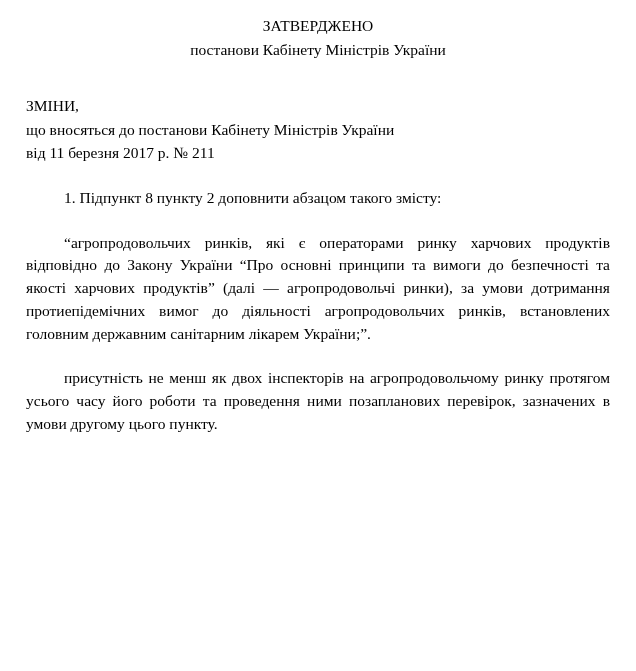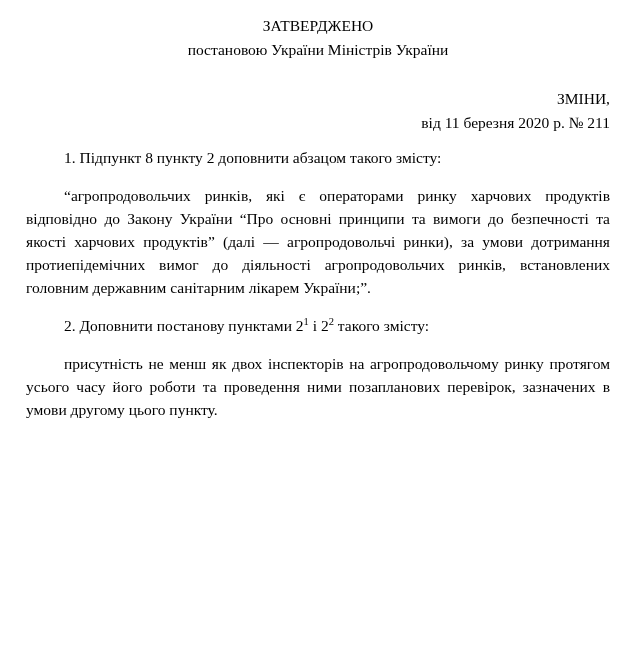--- a/index.html
+++ b/index.html
@@ -22,67 +22,65 @@
   }
   .approval {
     text-align: center;
     font-size: 15.5px;
     line-height: 1.52;
   }
   .approval .line {
     display: block;
   }
   .title-block {
-    text-align: right;
+    text-align: left;
     font-size: 15.5px;
     line-height: 1.52;
-    margin-top: 26px;
+    margin-top: 33px;
   }
   .title-block .line {
     display: block;
   }
   .para {
     font-size: 15.5px;
     line-height: 1.47;
     text-align: justify;
     text-align-last: left;
     text-indent: 38px;
-    margin-top: 13px;
+    margin-top: 22px;
     hyphens: none;
   }
   .para.last-justify {
     text-align: justify;
   }
   sup {
     font-size: 0.68em;
     vertical-align: super;
     line-height: 0;
   }
 </style>
 </head>
 <body>
 
 <div class="page">
 
   <div class="approval">
     <span class="line">ЗАТВЕРДЖЕНО</span>
-    <span class="line">постановою України Міністрів України</span>
+    <span class="line">постанови Кабінету Міністрів України</span>
   </div>
 
   <div class="title-block">
     <span class="line">ЗМІНИ,</span>
-    <span class="line">від 11 березня 2020 р. № 211</span>
+    <span class="line">що вносяться до постанови Кабінету Міністрів України</span>
+    <span class="line">від 11 березня 2017 р. № 211</span>
   </div>
 
   <p class="para">1. Підпункт 8 пункту 2 доповнити абзацом такого змісту:</p>
 
   <p class="para last-justify">“агропродовольчих ринків, які є операторами ринку харчових продуктів відповідно до Закону України “Про основні принципи та вимоги до безпечності та якості харчових продуктів” (далі — агропродовольчі ринки), за умови дотримання протиепідемічних вимог до діяльності агропродовольчих ринків, встановлених головним державним санітарним лікарем України;”.</p>
 
-  <p class="para">
-    <span>2. Доповнити постанову пунктами 2</span><sup>1</sup><span> і 2</span><sup>2</sup><span> такого змісту:</span>
-  </p>
 
 
 
   <p class="para last-justify">присутність не менш як двох інспекторів на агропродовольчому ринку протягом усього часу його роботи та проведення ними позапланових перевірок, зазначених в умови другому цього пункту.</p>
 
 
 </div>
 
 </body></html>

